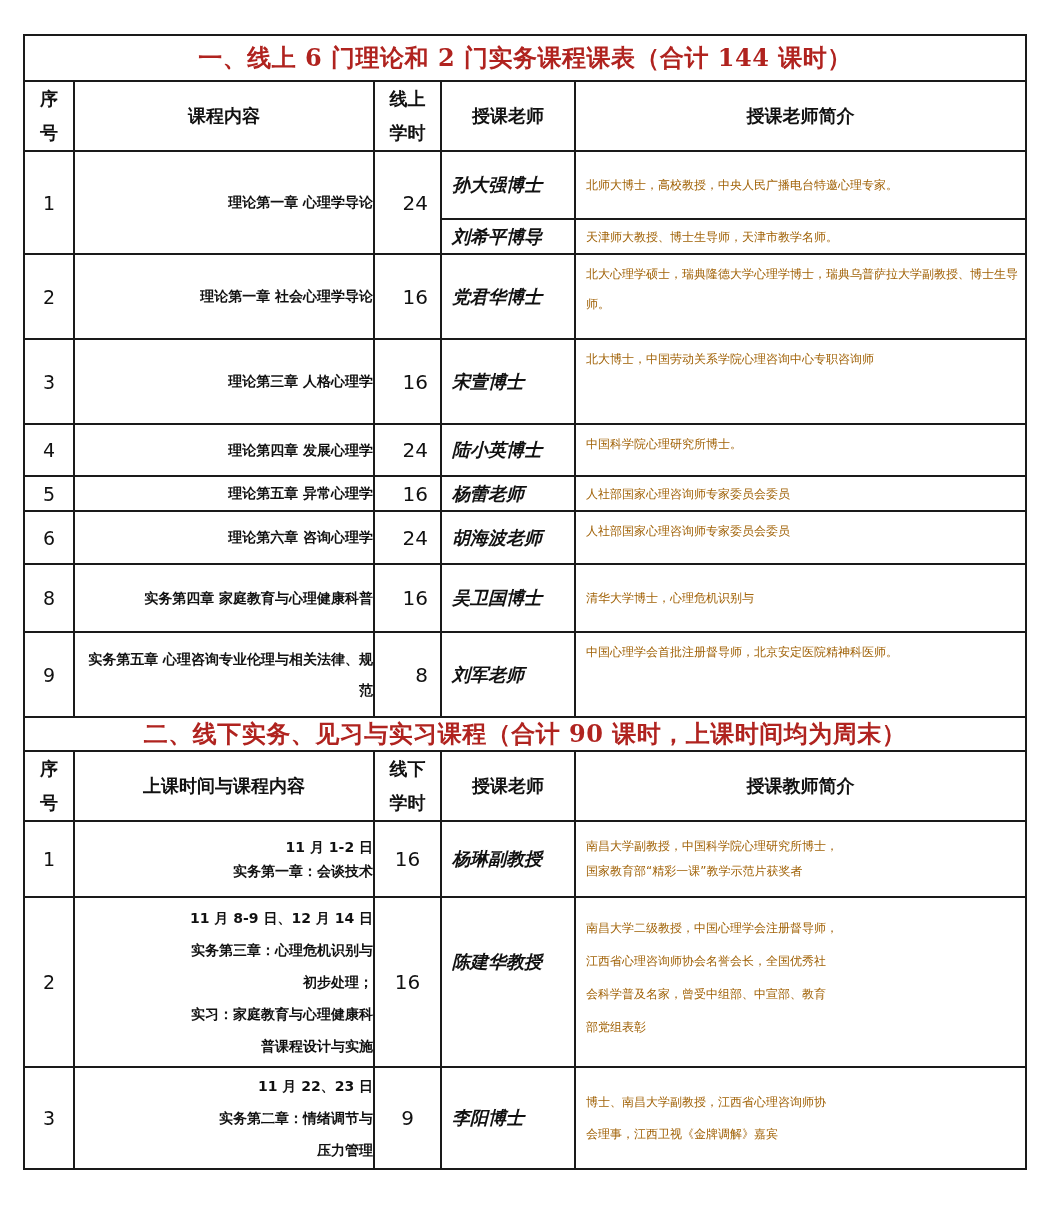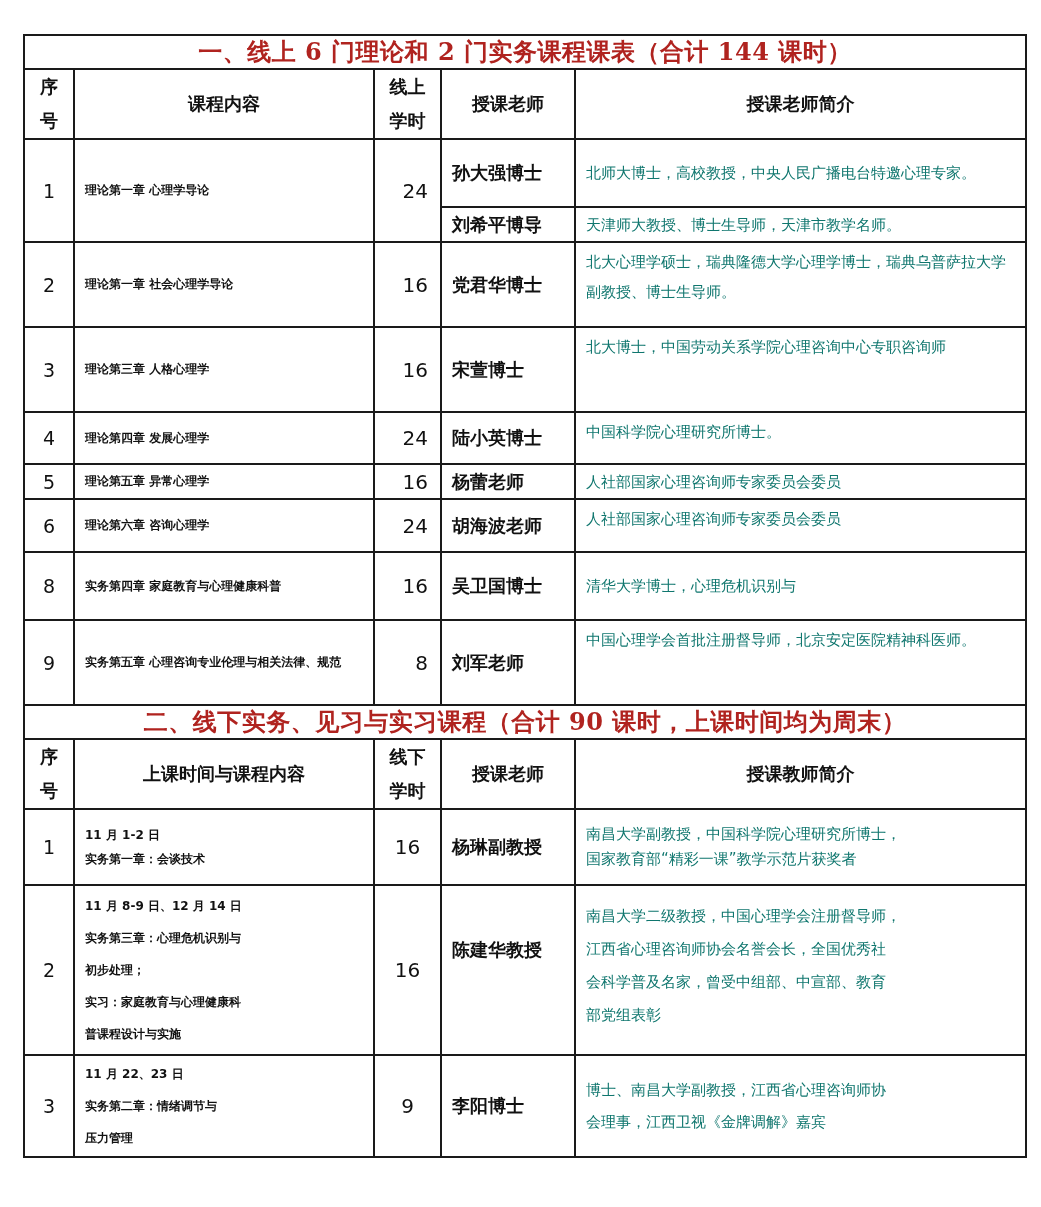--- a/index.html
+++ b/index.html
@@ -5,43 +5,43 @@
   html, body { margin: 0; padding: 0; background: #ffffff; }
   body { width: 1041px; height: 1207px; position: relative; overflow: hidden;
          font-family: "DejaVu Sans", "Liberation Sans", sans-serif; color: #111; }
   table.sched { position: absolute; left: 23px; border-collapse: collapse; table-layout: fixed; width: 1002px; }
   table.sched td { border: 2px solid #1a1a1a; padding: 0; vertical-align: middle; }
   col.c1 { width: 50px; } col.c2 { width: 300px; } col.c3 { width: 67px; } col.c4 { width: 134px; } col.c5 { width: 451px; }
   .title { text-align: center; color: #b0231f; font-family: "DejaVu Serif", "Liberation Serif", serif;
            font-weight: bold; font-size: 24px; letter-spacing: 0.5px; }
   .hdr { text-align: center; font-weight: bold; font-size: 18px; line-height: 34px; }
   .num { text-align: center; font-size: 19px; }
-  .course { font-weight: bold; font-size: 12px; padding-left: 10px !important; line-height: 31px; }
+  .course { font-weight: bold; font-size: 14px; padding-left: 10px !important; line-height: 31px; text-align: right; }
   .hrs { font-size: 20px; text-align: right; padding-right: 12px !important; }
   .hrs2 { font-size: 20px; text-align: center; }
-  .teacher { font-weight: bold; font-size: 18px; padding-left: 10px !important; }
-  .bio { font-size: 15px; color: #0f766e; padding: 0 6px 0 10px !important; line-height: 30px; }
+  .teacher { font-weight: bold; font-size: 18px; padding-left: 10px !important; font-style: italic; }
+  .bio { font-size: 12px; color: #a16207; padding: 0 6px 0 10px !important; line-height: 30px; }
   .bio.top { vertical-align: top; padding-top: 4px !important; }
   .teacher.top { vertical-align: top; padding-top: 18px !important; }
   .line { display: block; }
 </style>
 </head>
 <body>
 
 <table class="sched" style="top:34px;">
   <colgroup>
       <col class="c1">
       <col class="c2">
       <col class="c3">
       <col class="c4">
       <col class="c5">
     </colgroup>
 
   <tbody>
-      <tr style="height:34px;">
+      <tr style="height:46px;">
     <td colspan="5" class="title">一、线上 6 门理论和 2 门实务课程课表（合计 144 课时）</td>
   </tr>
 
   <tr style="height:70px;">
     <td class="hdr">
       <span class="line">序</span>
       <span class="line">号</span>
     </td>
     <td class="hdr">课程内容</td>
     <td class="hdr">

